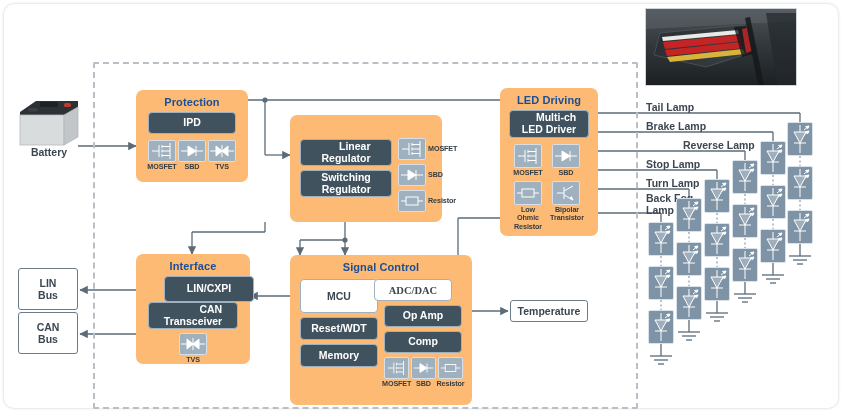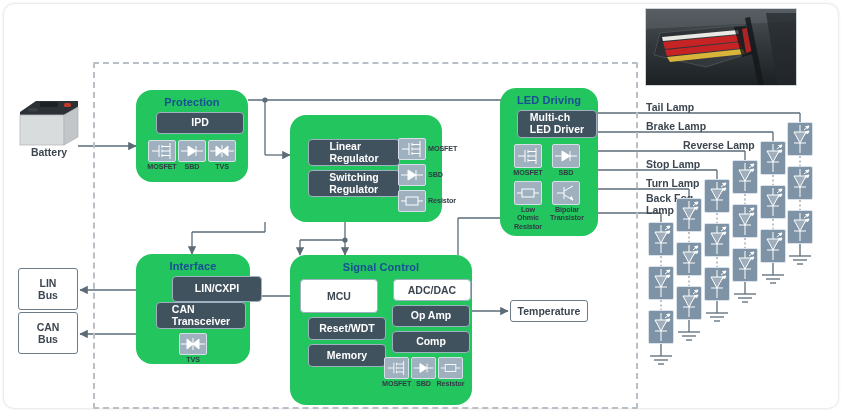--- a/index.html
+++ b/index.html
@@ -27,47 +27,46 @@
   .ecu-dashed {
     position: absolute;
     left: 93px; top: 62px;
     width: 545px; height: 347px;
     border: 2px dashed #b9bfc6;
     border-radius: 2px;
   }
   
   .blk {
     position: absolute;
-    background: #22c55e;
-    border-radius: 16px;
+    background: #fdba74;
+    border-radius: 7px;
   }
   .blk-title {
     position: absolute;
     left: 0; right: 0; top: 6px;
     text-align: center;
     color: #1a4f96;
     font-weight: bold;
     font-size: 11px;
     letter-spacing: .1px;
   }
   
   .dark {
     position: absolute;
     background: #41525f;
     color: #ffffff;
     border-radius: 4px;
     display: flex;
     align-items: center;
     justify-content: center;
-    text-align: left;
+    text-align: right;
     font-weight: bold;
     font-size: 10.5px;
     line-height: 1.12;
     border: 1px solid #9fb1c0;
-    margin-left: 8px;
   }
   .white-box {
     position: absolute;
     background: #ffffff;
     color: #3c4650;
     border-radius: 4px;
     display: flex;
     align-items: center;
     justify-content: center;
     text-align: center;
@@ -432,21 +431,21 @@
         </svg>
     </div>
     <div class="symlabel" style="left:41px; top:102px; width:32px;">TVS</div>
   </div>
 
   <div class="blk" style="left:290px; top:255px; width:182px; height:150px;">
     <div class="blk-title">Signal Control</div>
     <div class="white-box" style="left:10px; top:24px; width:78px; height:34px;">MCU</div>
     <div class="dark" style="left:10px; top:89px; width:78px; height:23px;">Memory</div>
     <div class="dark" style="left:10px; top:62px; width:78px; height:23px;">Reset/WDT</div>
-    <div class="white-box" style="left:103px; top:24px; width:78px; height:22px;">ADC/DAC</div>
+    <div class="white-box" style="left:84px; top:24px; width:78px; height:22px;font-family:Liberation Serif, serif;">ADC/DAC</div>
     <div class="dark" style="left:94px; top:50px; width:78px; height:22px;">Op Amp</div>
     <div class="dark" style="left:94px; top:76px; width:78px; height:22px;">Comp</div>
     <div class="sym" style="left:94px; top:102px; width:25px; height:22px;">
       <svg width="23" height="20" viewBox="0 0 26 20">
           <g stroke="#ffffff" stroke-width="1" fill="none">
         <line x1="3" y1="10" x2="10" y2="10"></line>
             <line x1="10" y1="4" x2="10" y2="16"></line>
         <line x1="13" y1="4" x2="13" y2="7"></line>
             <line x1="13" y1="8.5" x2="13" y2="11.5"></line>
             <line x1="13" y1="13" x2="13" y2="16"></line>

